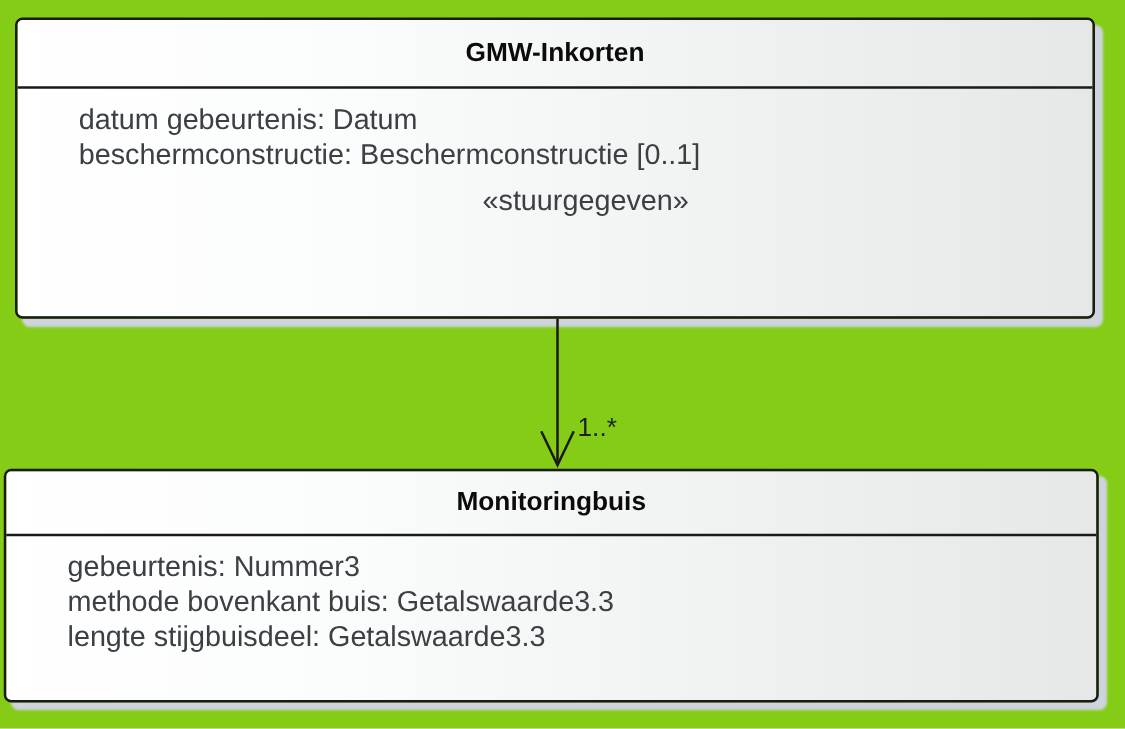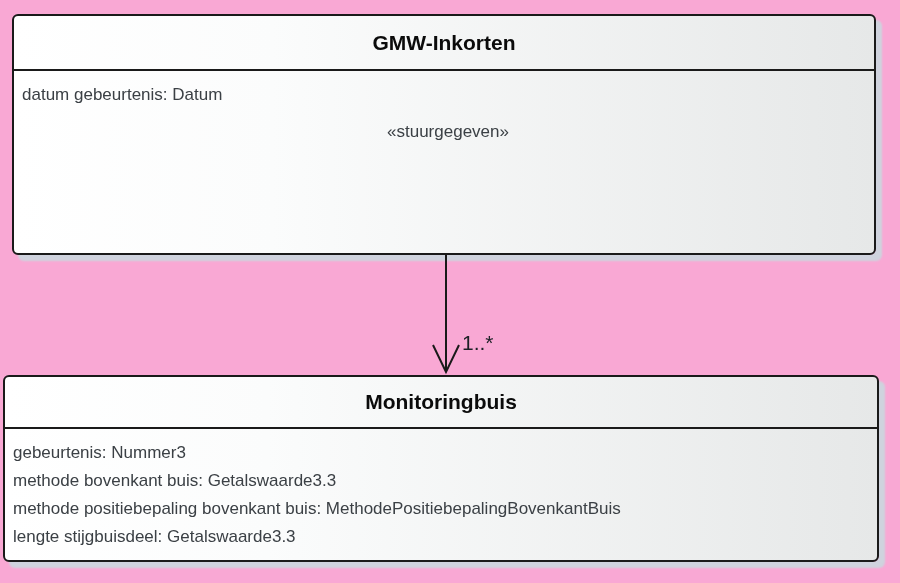--- a/index.html
+++ b/index.html
@@ -5,21 +5,21 @@
   html, body {
     margin: 0;
     padding: 0;
     background: #ffffff;
     font-family: "Liberation Sans", "DejaVu Sans", sans-serif;
   }
   .canvas {
     position: relative;
     width: 900px;
     height: 583px;
-    background: #f9a8d4;
+    background: #84cc16;
     overflow: hidden;
   }
   .uml-class {
     position: absolute;
     border: 2px solid #1a1a1a;
     border-radius: 6px;
     background: linear-gradient(to right, #ffffff 0%, #fbfcfc 30%, #e6e8e8 100%);
     box-shadow: 6px 6px 2px 0 #cfd3de;
     box-sizing: border-box;
   }
@@ -42,24 +42,25 @@
     border-bottom: 2px solid #1a1a1a;
     font-weight: bold;
     font-size: 21px;
     color: #0b0b0b;
     box-sizing: border-box;
   }
   .class-top .uml-class-header { height: 55px; }
   .class-bottom .uml-class-header { height: 52px; }
   .uml-class-body {
     padding: 10px 8px 0 8px;
-    font-size: 17px;
+    font-size: 23px;
     line-height: 28px;
     color: #3b4045;
     white-space: nowrap;
+    margin-left: 41px;
   }
   .attr-line {
     height: 28px;
   }
   .stereotype-line {
     margin-top: 9px;
     padding-left: 8px;
     height: 28px;
     text-align: center;
   }
@@ -81,37 +82,37 @@
 </head>
 <body>
 
 <div class="canvas">
 
   <div class="uml-class class-top">
     <div class="uml-class-header">GMW-Inkorten</div>
     <div class="uml-class-body">
       <div>
           <div class="attr-line">datum gebeurtenis: Datum</div>
+          <div class="attr-line">beschermconstructie: Beschermconstructie [0..1]</div>
         </div>
       <div class="stereotype-line">«stuurgegeven»</div>
     </div>
   </div>
 
   <svg class="assoc-arrow" viewBox="0 0 60 121" xmlns="http://www.w3.org/2000/svg">
     <line x1="26" y1="1" x2="26" y2="118" stroke="#1a1a1a" stroke-width="2"></line>
     <polyline points="13,91 26,118 39,91" fill="none" stroke="#1a1a1a" stroke-width="2"></polyline>
   </svg>
 
   <div class="multiplicity">1..*</div>
 
   <div class="uml-class class-bottom">
     <div class="uml-class-header">Monitoringbuis</div>
     <div class="uml-class-body">
       <div>
           <div class="attr-line">gebeurtenis: Nummer3</div>
           <div class="attr-line">methode bovenkant buis: Getalswaarde3.3</div>
-          <div class="attr-line">methode positiebepaling bovenkant buis: MethodePositiebepalingBovenkantBuis</div>
           <div class="attr-line">lengte stijgbuisdeel: Getalswaarde3.3</div>
         </div>
     </div>
   </div>
 
 </div>
 
 </body></html>

